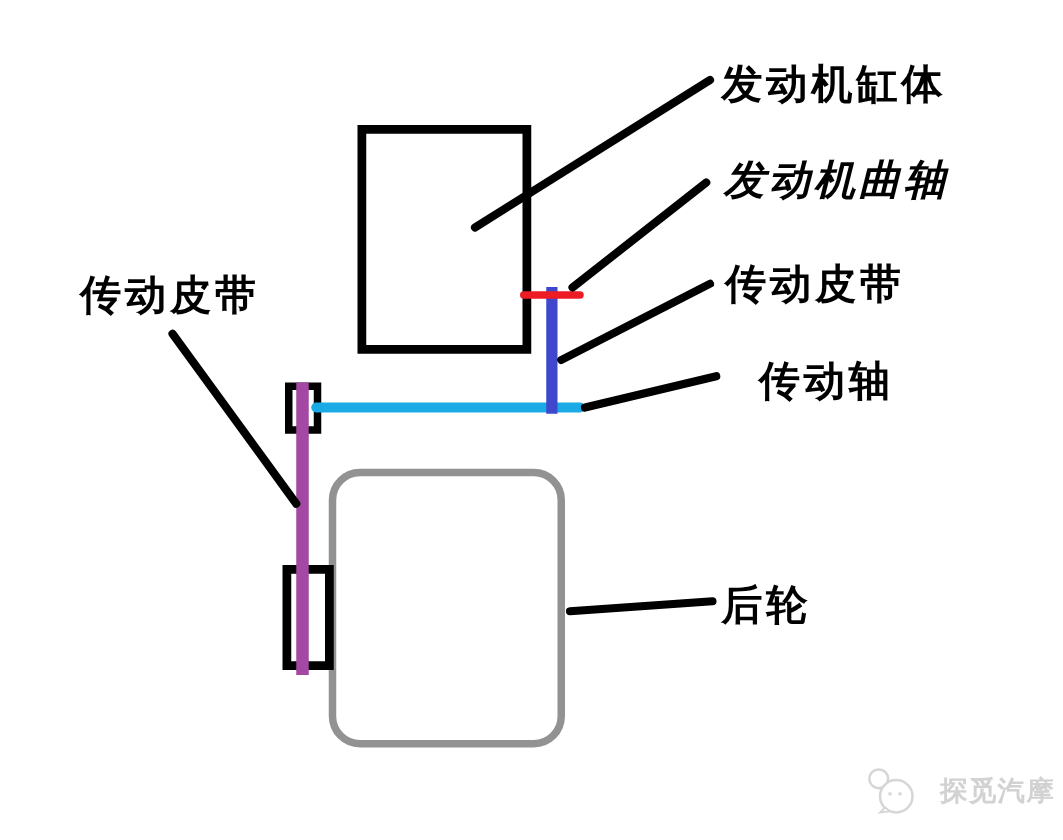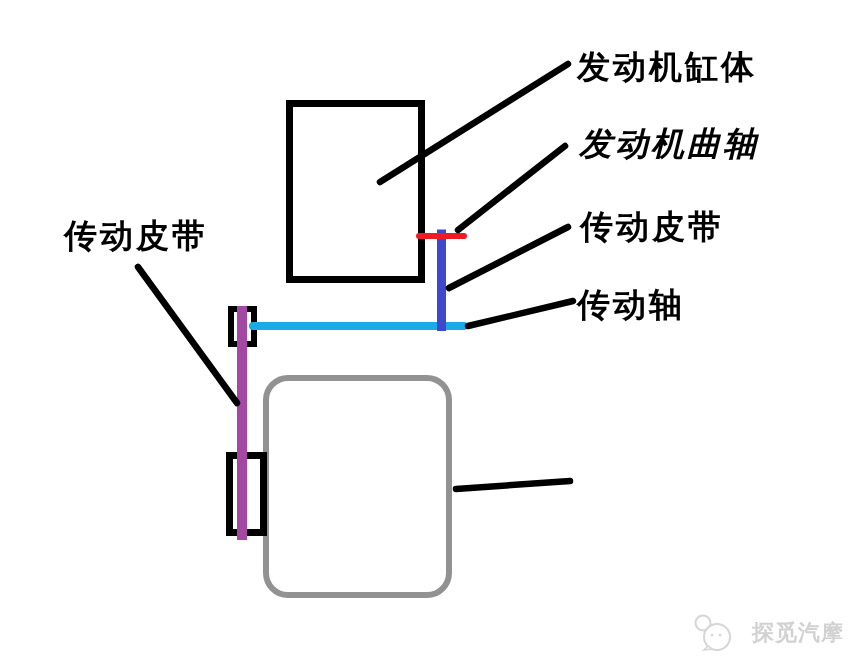--- a/index.html
+++ b/index.html
@@ -75,24 +75,25 @@
     <line x1="138" y1="267" x2="237" y2="403" stroke-width="6.5" stroke-linecap="round" stroke="#000000"></line>
     <line x1="456" y1="489" x2="570" y2="481" stroke-width="6.5" stroke-linecap="round" stroke="#000000"></line>
   </svg>
 
   <div class="diagram-label" style="left:577px; top:49px;">发动机缸体</div>
 
   <div class="diagram-label" style="left:579px; top:126px;font-style:italic;">发动机曲轴</div>
 
   <div class="diagram-label" style="left:580px; top:209px;">传动皮带</div>
 
-  <div class="diagram-label" style="left:577px; top:287px;text-align:center;">传动轴</div>
+  <div class="diagram-label" style="left:607px; top:287px;text-align:center;">传动轴</div>
 
   <div class="diagram-label" style="left:64px; top:218px;">传动皮带</div>
 
+  <div class="diagram-label" style="left:577px; top:466px;">后轮</div>
 
   <div class="watermark">
     <svg width="46" height="42" viewBox="0 0 46 42">
       <circle cx="13" cy="11" r="7.5" fill="#ffffff" stroke="#d6d6d6" stroke-width="2"></circle>
       <circle cx="27" cy="25" r="13" fill="#ffffff" stroke="#d6d6d6" stroke-width="2"></circle>
       <path d="M18 34 L14 38 L22 37 Z" fill="#ffffff" stroke="#d6d6d6" stroke-width="1.5"></path>
       <circle cx="22" cy="23" r="1.5" fill="#dadada"></circle>
       <circle cx="30" cy="23" r="1.5" fill="#dadada"></circle>
     </svg>
     <span class="watermark-text">探觅汽摩</span>

